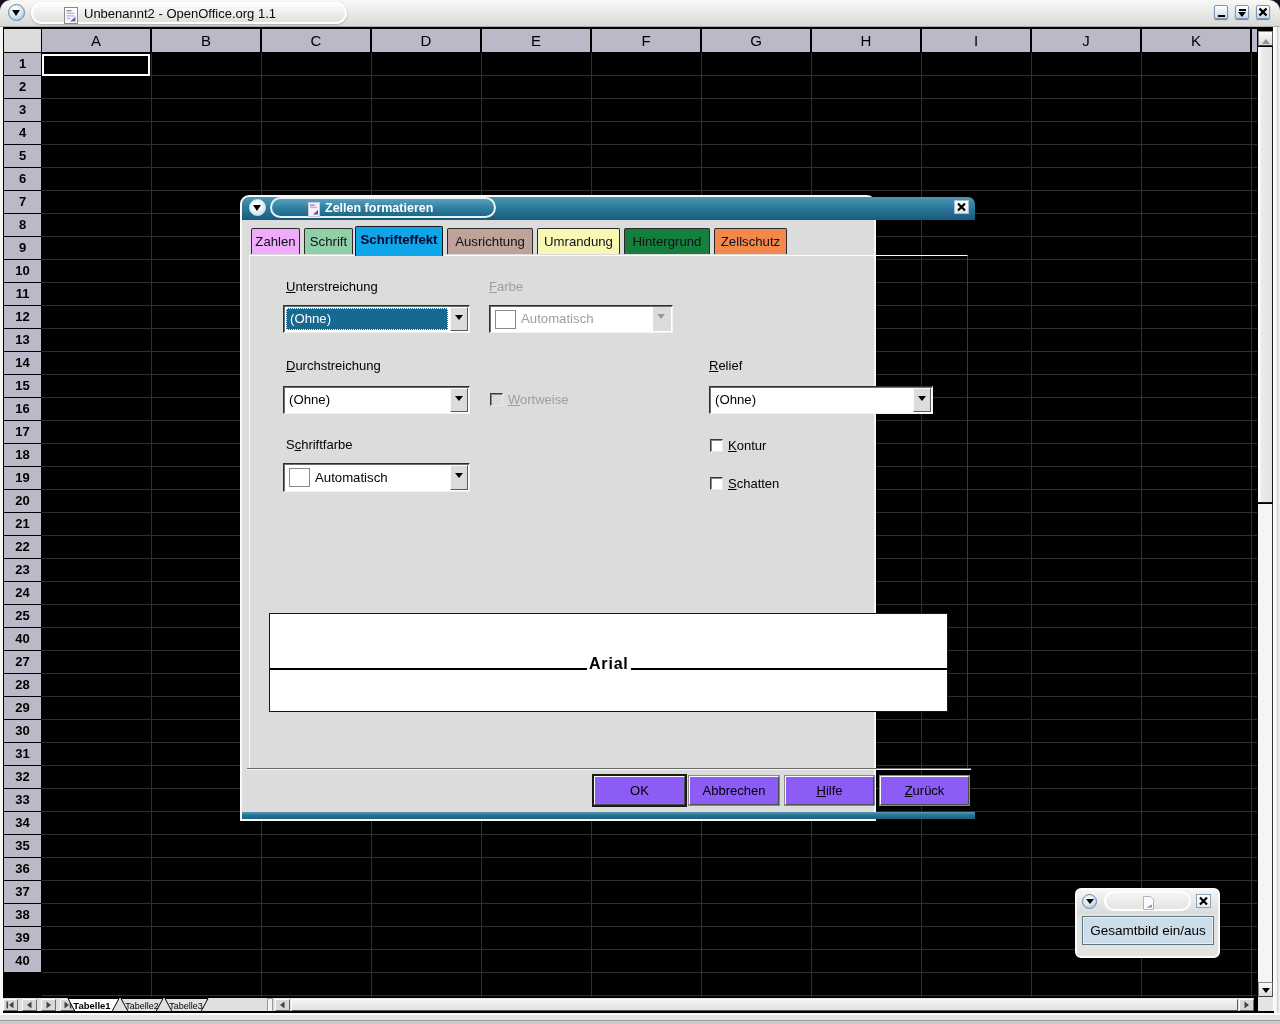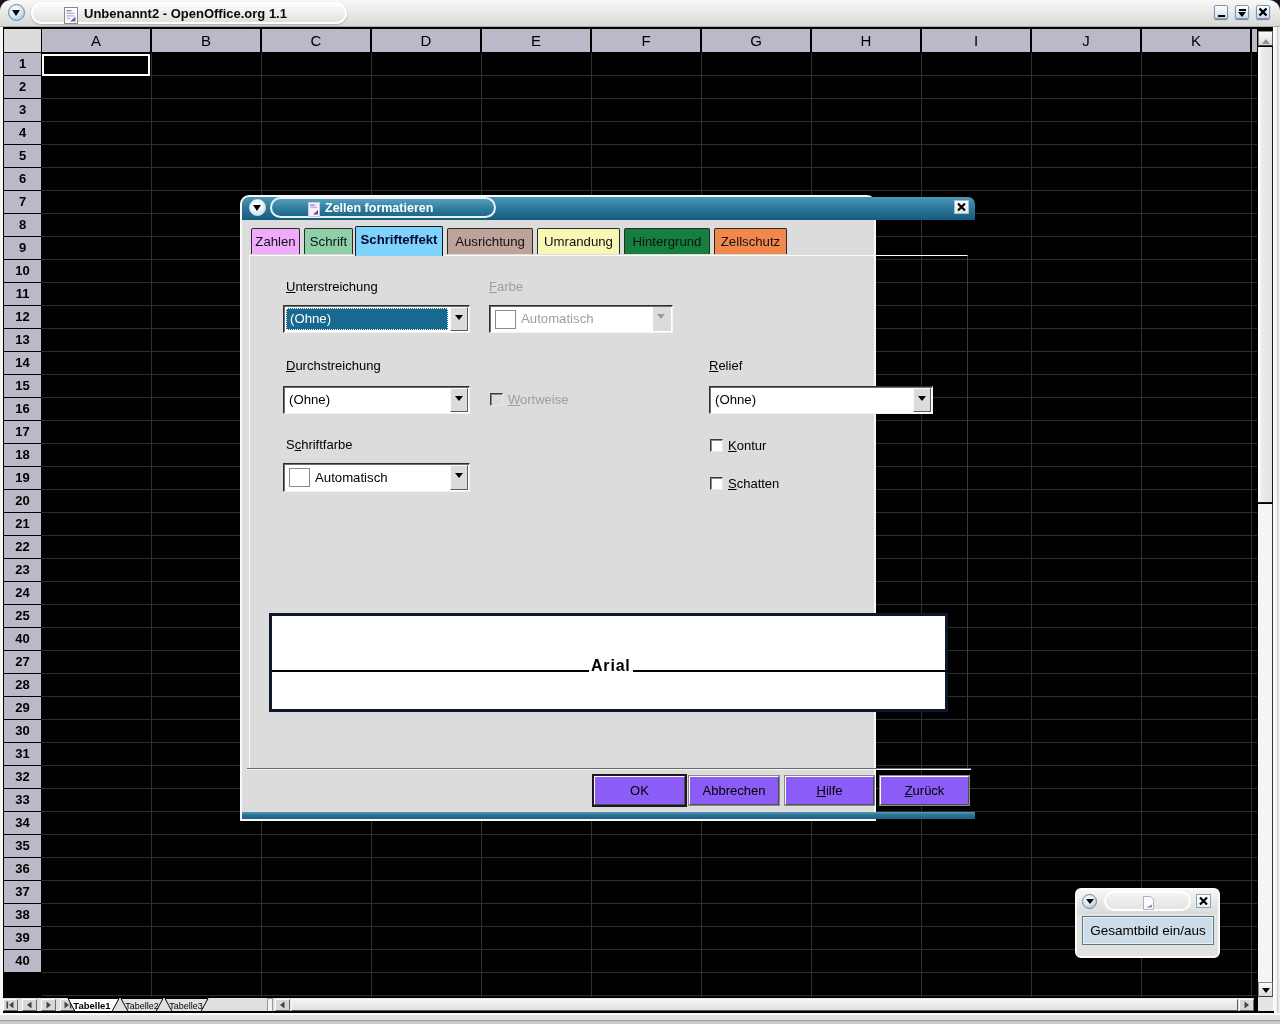--- a/index.html
+++ b/index.html
@@ -13,21 +13,21 @@
   background:linear-gradient(#f8f8f6 0%, #eaeae8 45%, #d8d8d6 100%);
   border-radius:11px 11px 0 0; border-bottom:1px solid #a8a8a8; }
 #menubtn { position:absolute; left:8px; top:4px; width:17px; height:17px; border-radius:50%;
   background:radial-gradient(circle at 40% 30%, #ffffff 0%, #dceaf6 45%, #9cb8d2 100%);
   border:1px solid #6888a8; }
 #menubtn:after { content:""; position:absolute; left:3px; top:5px; width:0; height:0;
   border:4.5px solid transparent; border-top:6px solid #000; }
 #mainpill { position:absolute; left:31px; top:2px; width:316px; height:22px; border-radius:11px;
   background:linear-gradient(#fdfdfb 0%, #eeeeec 50%, #e0e0de 100%);
   border:2px solid #ffffff; box-shadow:0 1px 2px rgba(120,120,120,.5); }
-#mainpill .txt { position:absolute; left:51px; top:1.5px; font-size:13px; font-weight:bold; color:#0a0a0a; white-space:nowrap; }
+#mainpill .txt { position:absolute; left:51px; top:1.5px; font-size:13px; font-weight:normal; color:#0a0a0a; white-space:nowrap; }
 .winbtn { position:absolute; top:5px; width:14px; height:14px; border-radius:2px;
   background:linear-gradient(#feffff 0%, #e4eef8 50%, #c6d8ea 100%);
   border:1px solid #7e96b6; box-shadow:0 1px 1px rgba(60,60,90,.6); }
 
 
 #lborder { position:absolute; left:0; top:27px; width:3px; height:986px; background:#f6f6f4; }
 #lline { position:absolute; left:3px; top:27px; width:1px; height:971px; background:#000; }
 #rborder { position:absolute; left:1273px; top:27px; width:7px; height:986px;
   background:linear-gradient(to right, #ffffff 0%, #f2f2f0 55%, #b4b4b4 72%, #ececea 80%, #f4f4f2 100%); }
 #cornerbox { position:absolute; left:4px; top:28px; width:38px; height:25px; background:#dcdcdc;
@@ -282,21 +282,21 @@
       <div class="txt">Zellen formatieren</div>
     </div>
     <div id="dlgx">
       <svg width="13" height="12" style="position:absolute;left:0;top:0">
         <path d="M3 2.5 L10 9.5 M10 2.5 L3 9.5" stroke="#000" stroke-width="2.2"></path>
       </svg>
     </div>
     <div id="panel"></div>
     <div class="tab" style="left:9px;width:49px;background:#f0abfc">Zahlen</div>
     <div class="tab" style="left:62px;width:49px;background:#8fd0a8">Schrift</div>
-    <div class="tab" style="left:113px;top:29px;height:30px;width:88px;background:#7dd3fc;font-weight:bold;color:#06062e;border-color:#1a1a1a">Schrifteffekt</div>
+    <div class="tab" style="left:113px;top:29px;height:30px;width:88px;background:#0ea5e9;font-weight:bold;color:#06062e;border-color:#1a1a1a">Schrifteffekt</div>
     <div class="tab" style="left:205px;width:86px;background:#bfa39a">Ausrichtung</div>
     <div class="tab" style="left:295px;width:83px;background:#f8f8b4">Umrandung</div>
     <div class="tab" style="left:382px;width:86px;background:#15803d">Hintergrund</div>
     <div class="tab" style="left:472px;width:73px;background:#f2884c">Zellschutz</div>
 
     <div class="lbl" style="left:44px;top:82px"><span class="u">U</span>nterstreichung</div>
     <div class="combo" style="left:41px;top:108px;width:187px">
       <div class="abs" style="left:2px;top:2px;right:21px;bottom:2px;background:#17698f;border:1px dotted #fff"></div>
       <div class="ctext" style="color:#fff;left:6px">(Ohne)</div>
       <div class="arrowbtn"></div>
@@ -325,21 +325,21 @@
     <div class="combo" style="left:41px;top:266px;width:187px;height:29px">
       <div class="swatch" style="top:4px"></div>
       <div class="ctext" style="left:31px;top:6px">Automatisch</div>
       <div class="arrowbtn"></div>
     </div>
     <div class="cbox" style="left:468px;top:242px"></div>
     <div class="lbl" style="left:486px;top:241px"><span class="u">K</span>ontur</div>
     <div class="cbox" style="left:468px;top:280px"></div>
     <div class="lbl" style="left:486px;top:279px"><span class="u">S</span>chatten</div>
 
-    <div class="abs" style="left:27px;top:416px;width:679px;height:99px;background:#fff;border:3px solid #0f172a">
+    <div class="abs" style="left:27px;top:416px;width:679px;height:99px;background:#fff;border:1px solid #0f172a">
       <div class="abs" style="left:0;top:54px;width:677px;height:2px;background:#000"></div>
       <div class="abs" style="left:317px;top:43px;font-size:16px;font-weight:bold;letter-spacing:0.8px;color:#000;background:#fff;padding:0 2px;line-height:14px">Arial</div>
     </div>
 
     <div class="abs" style="left:5px;top:571px;width:724px;height:1px;background:#6a6a6a"></div>
     <div class="abs" style="left:5px;top:572px;width:724px;height:1px;background:#f6f6f4"></div>
     <div class="btn" id="okbtn" style="left:352px;width:91px">OK</div>
     <div class="btn" style="left:447px;width:90px">Abbrechen</div>
     <div class="btn" style="left:543px;width:89px"><span class="u">H</span>ilfe</div>
     <div class="btn" style="left:638px;width:89px"><span class="u">Z</span>urück</div>

